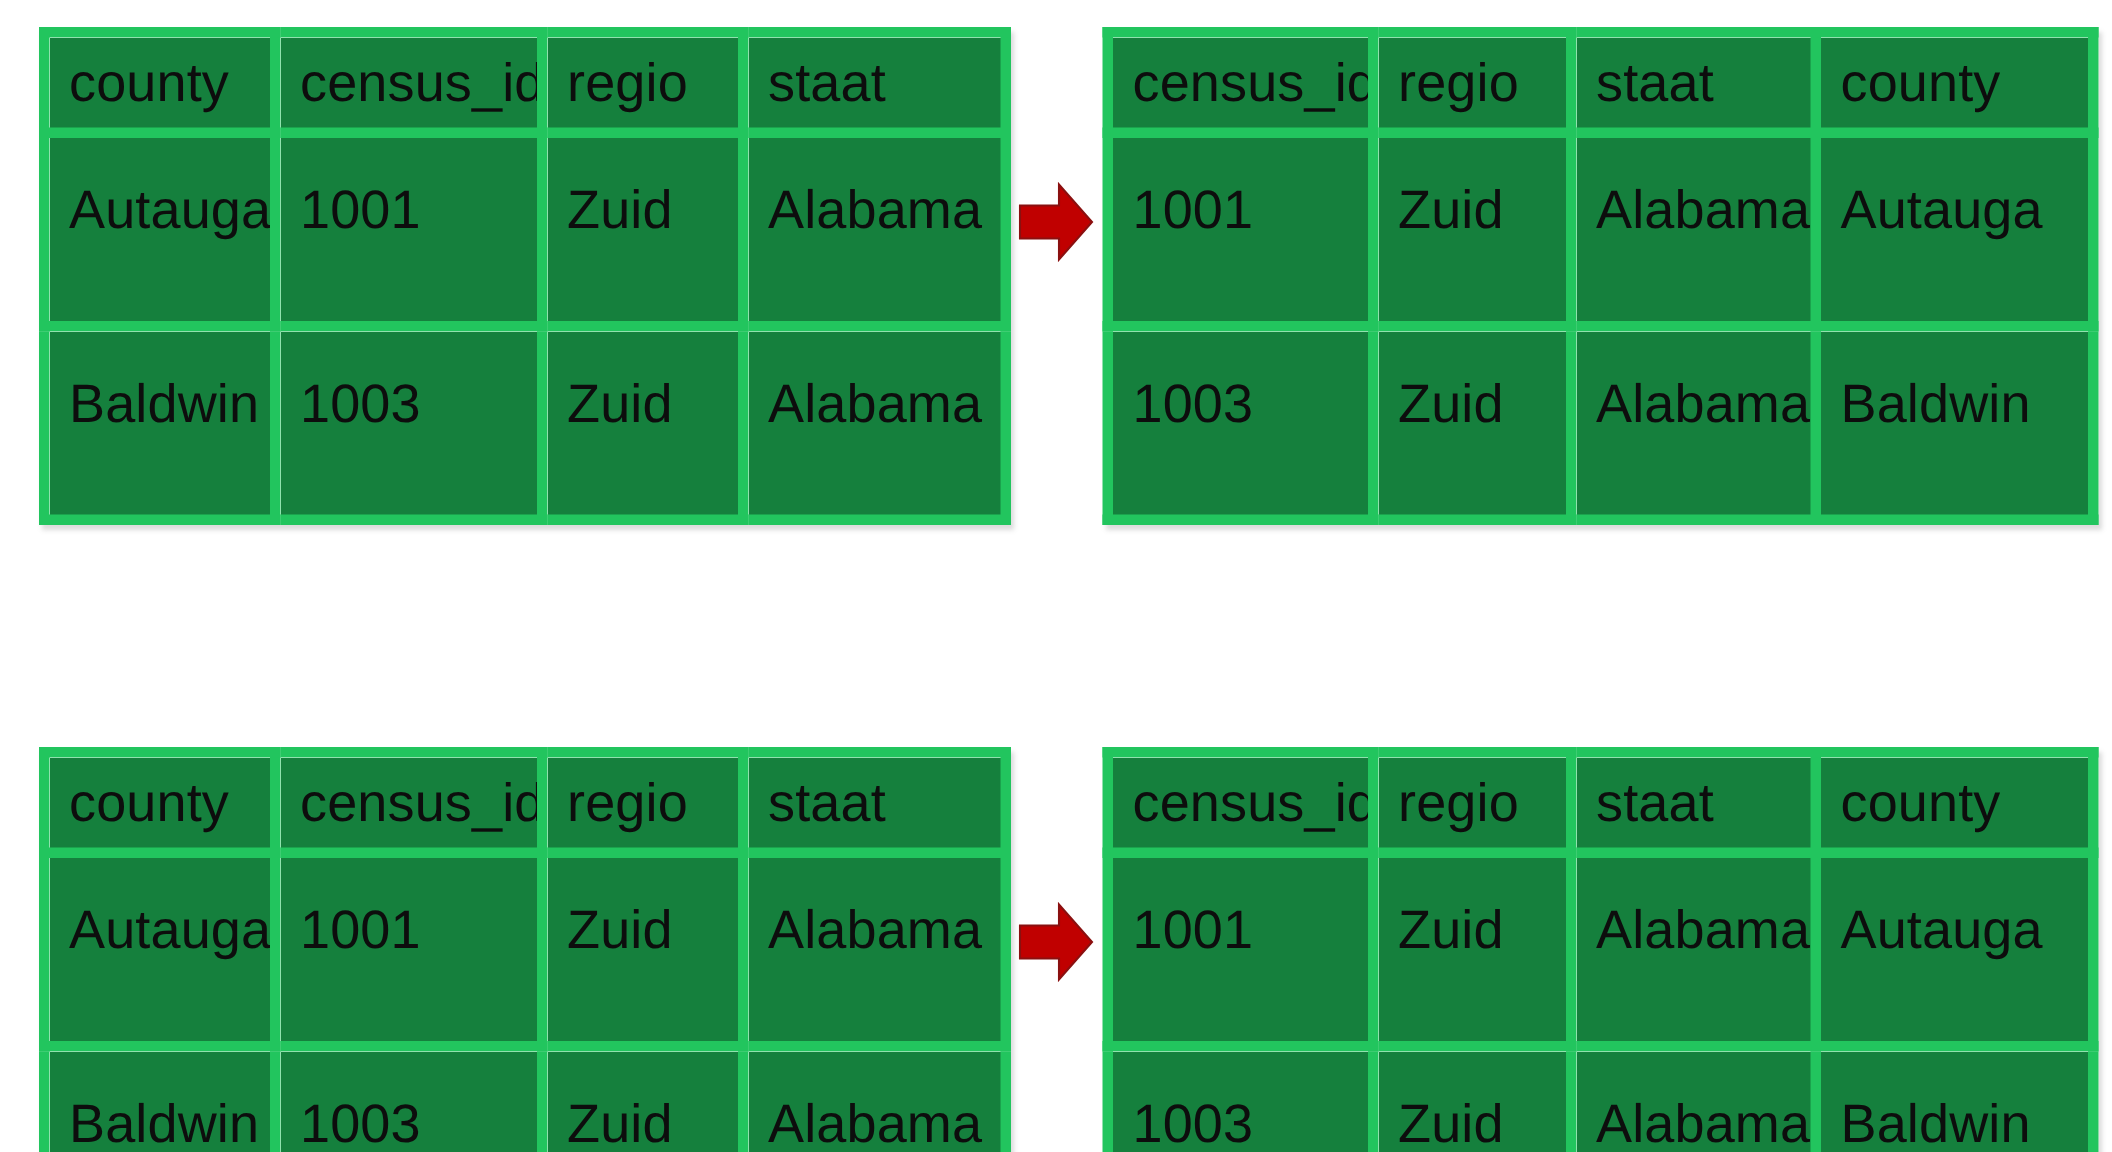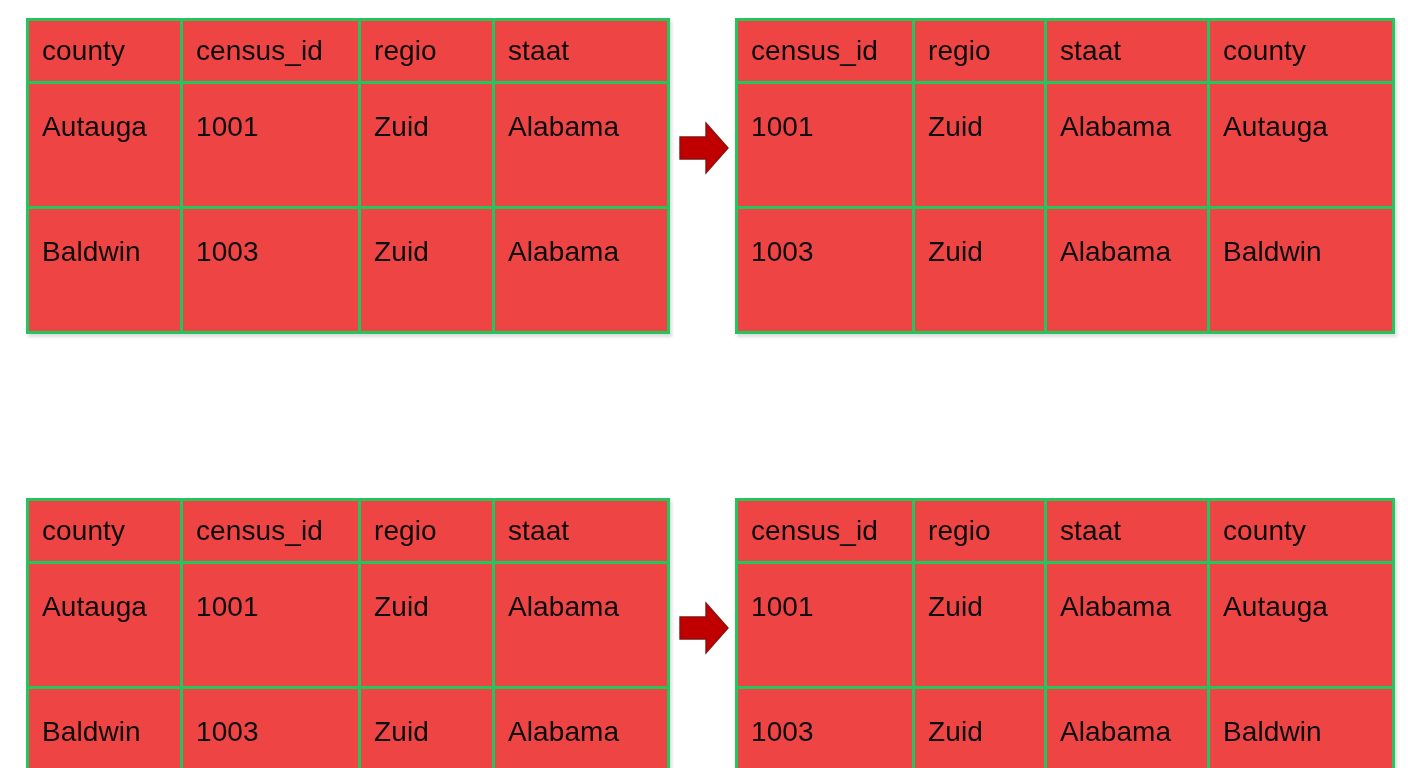--- a/index.html
+++ b/index.html
@@ -33,23 +33,23 @@
 
   
   .tbl {
     position: absolute;
     border-collapse: collapse;
     table-layout: fixed;
     background: #ffffff;
     box-shadow: 2px 3px 3px rgba(140,140,140,0.30);
   }
   .tbl td {
-    border: 3px solid #22c55e;
-    background: #ef4444;
-    font-size: 28px;
+    border: 7px solid #22c55e;
+    background: #15803d;
+    font-size: 36px;
     line-height: 1.1;
     color: #0d0d0d;
     letter-spacing: 0.1px;
     padding: 0 0 0 13px;
     vertical-align: middle;
     white-space: nowrap;
     overflow: hidden;
   }
   .tbl tr.header-row td { height: 60px; }
   .tbl tr.data-row   td { height: 94px; vertical-align: top; padding-top: 28px; }

